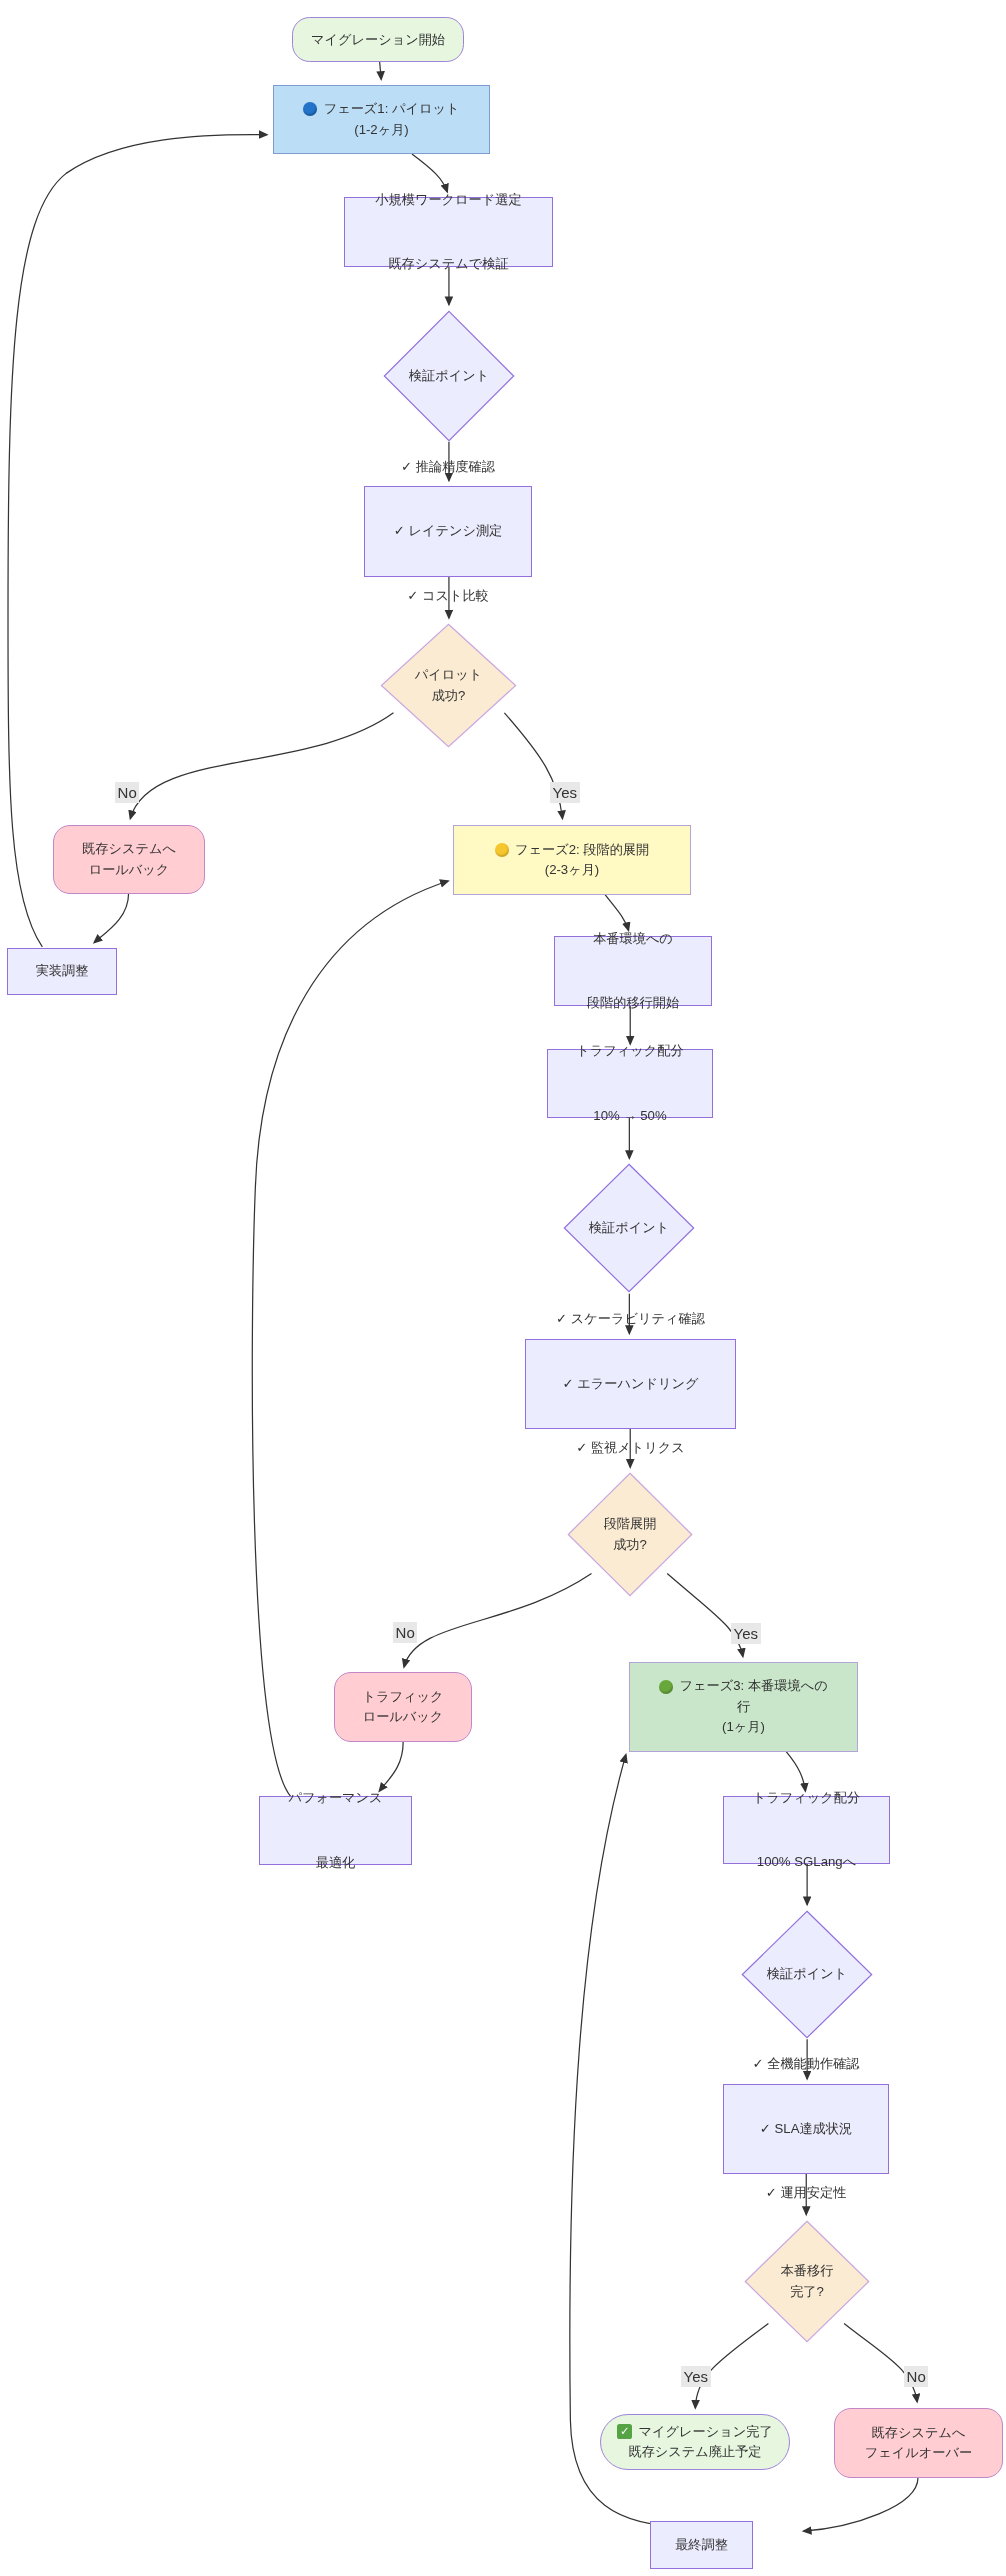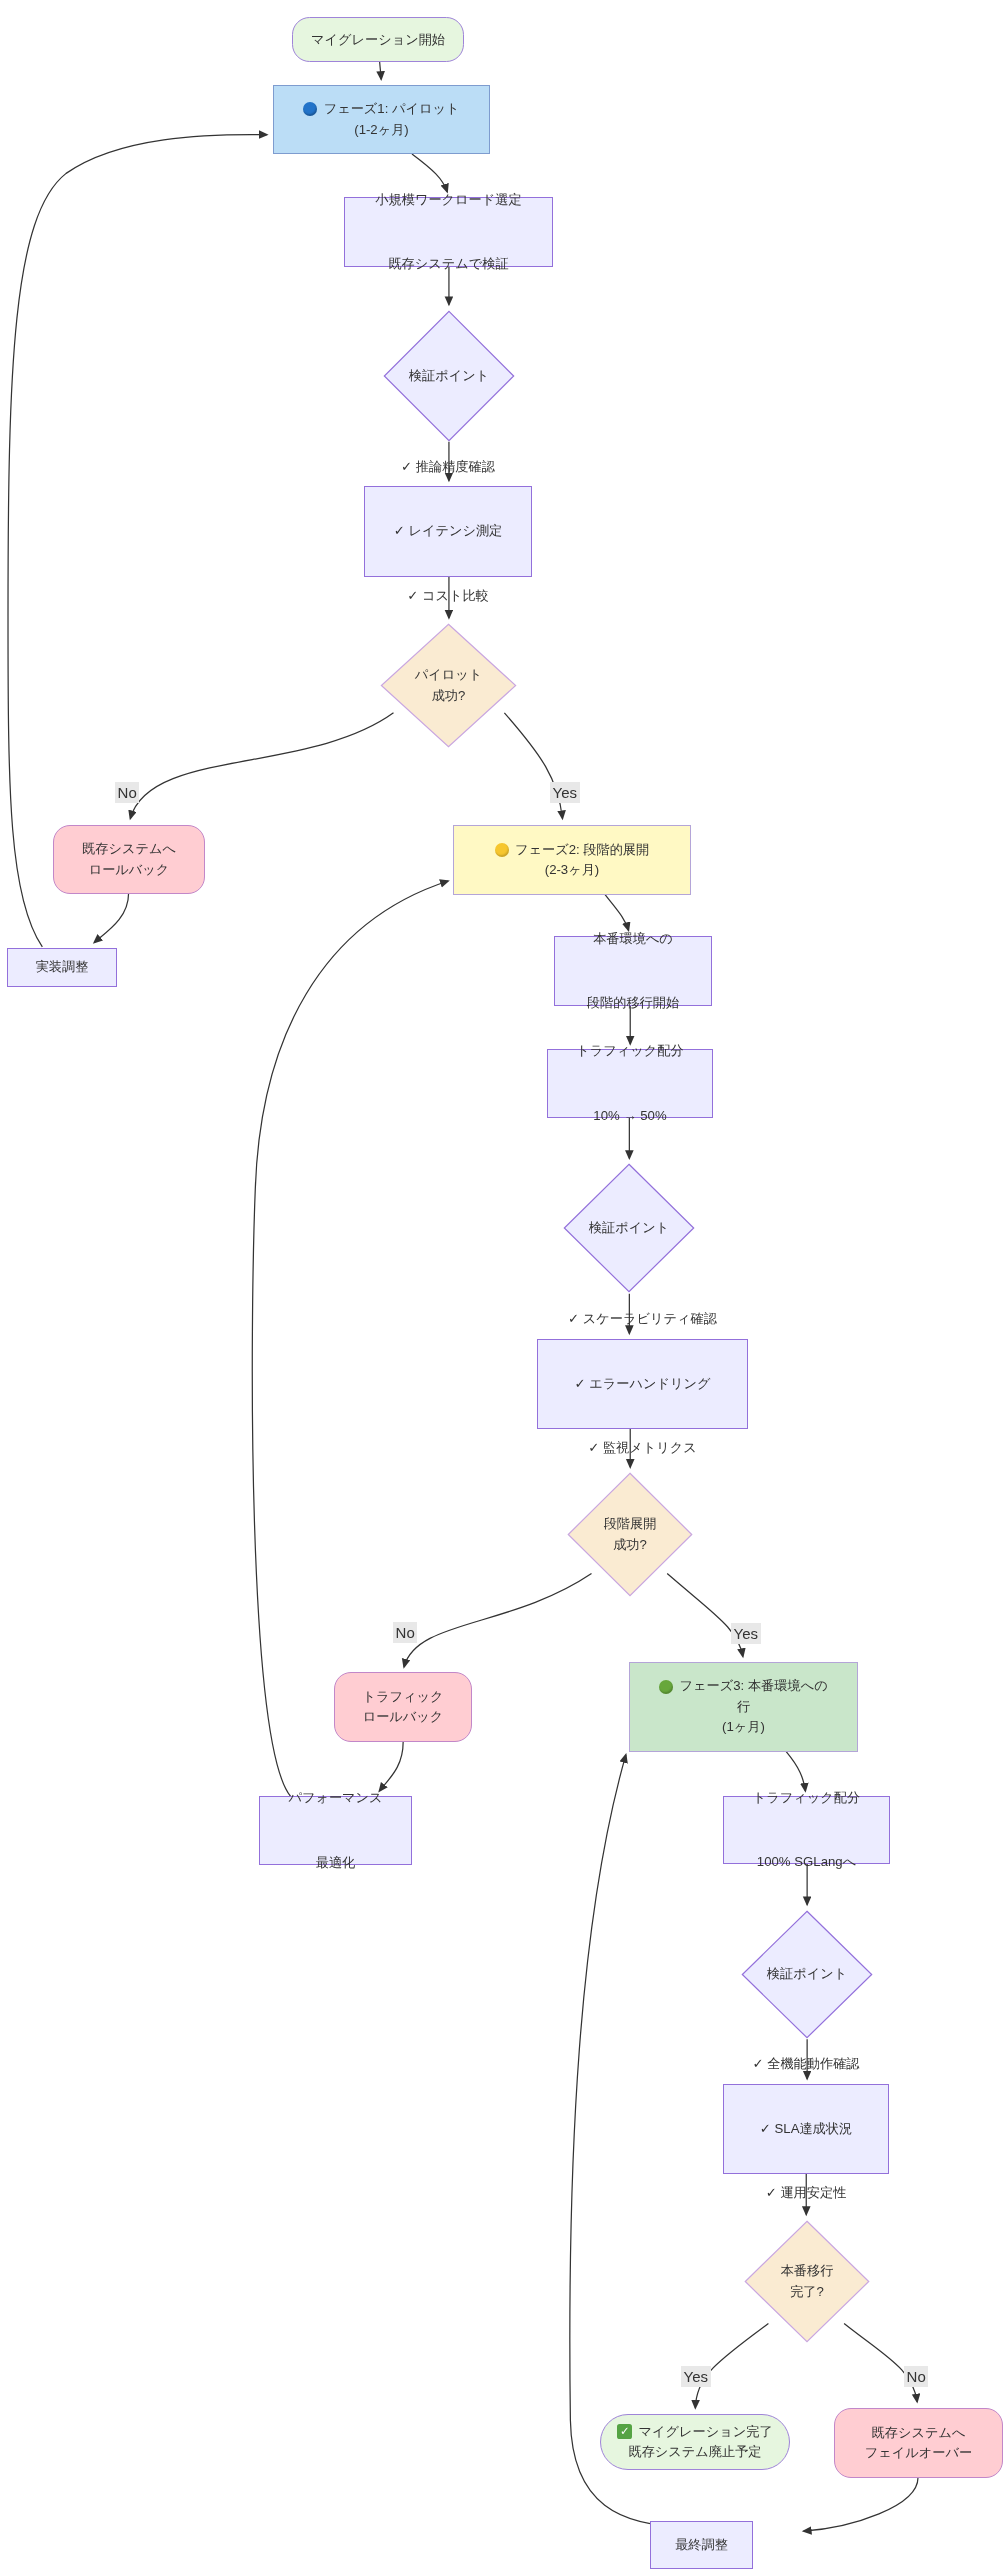--- a/index.html
+++ b/index.html
@@ -115,21 +115,21 @@
   </svg>
   <span>パイロット</span>
   <span>成功?</span>
 </div>
 
 <div class="node rect pink" style="left:53px;top:825px;width:152px;height:69px;">
   <span>既存システムへ</span>
   <span>ロールバック</span>
 </div>
 
-<div class="node rect lavender" style="left:7px;top:948px;width:110px;height:39px;">
+<div class="node rect lavender" style="left:7px;top:948px;width:110px;height:47px;">
   <span>実装調整</span>
 </div>
 
 <div class="node rect yellow" style="left:453px;top:825px;width:238px;height:70px;">
   <span class="phase-line">
     <span class="dot dot-yellow"></span>
     <span>フェーズ2: 段階的展開</span>
   </span>
   <span>(2-3ヶ月)</span>
 </div>
@@ -144,21 +144,21 @@
   <span>10% → 50%</span>
 </div>
 
 <div class="node diamond dia-lavender" style="left:563px;top:1163px;width:132px;height:130px;">
   <svg class="dshape" viewBox="0 0 100 100" preserveAspectRatio="none">
     <polygon points="50,1 99,50 50,99 1,50" vector-effect="non-scaling-stroke"></polygon>
   </svg>
   <span>検証ポイント</span>
 </div>
 
-<div class="node rect lavender" style="left:525px;top:1339px;width:211px;height:90px;margin-left:12px;">
+<div class="node rect lavender" style="left:525px;top:1339px;width:211px;height:90px;">
   <span>✓ スケーラビリティ確認</span>
   <span>✓ エラーハンドリング</span>
   <span>✓ 監視メトリクス</span>
 </div>
 
 <div class="node diamond dia-peach" style="left:567px;top:1472px;width:126px;height:125px;">
   <svg class="dshape" viewBox="0 0 100 100" preserveAspectRatio="none">
     <polygon points="50,1 99,50 50,99 1,50" vector-effect="non-scaling-stroke"></polygon>
   </svg>
   <span>段階展開</span>

